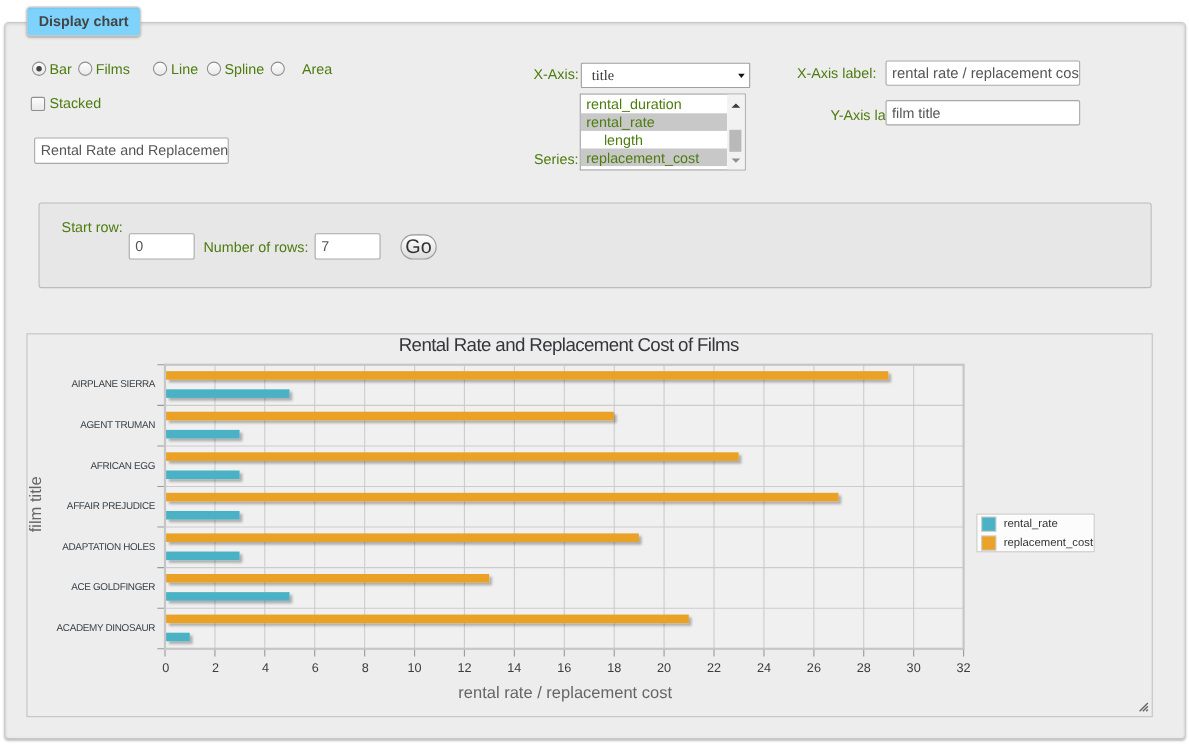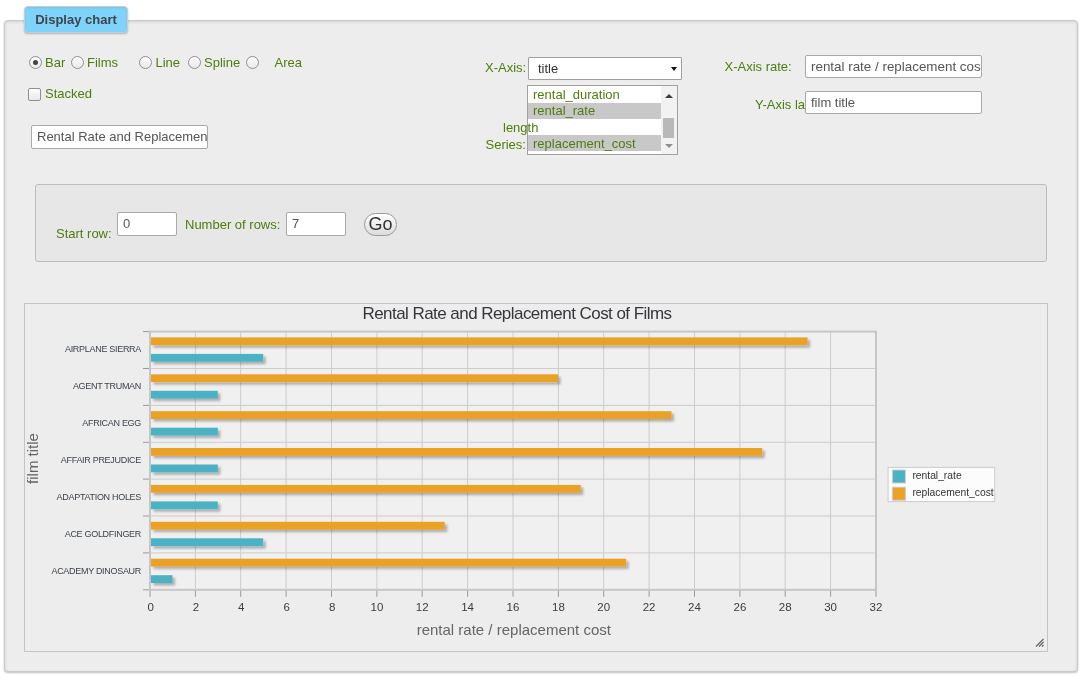--- a/index.html
+++ b/index.html
@@ -37,44 +37,44 @@
   <div class="abs radio" style="left:245.5px;top:56px;"></div>
   <div class="abs lbl" style="left:262.5px;top:56px;margin-left:12px;">Area</div>
 
   <div class="abs checkbox" style="left:28px;top:88px;"></div>
   <div class="abs lbl" style="left:45px;top:87px;">Stacked</div>
 
   <div class="abs tinput" style="left:31px;top:125px;width:177px;height:24px;line-height:22px;">Rental Rate and Replacement Cost of Films</div>
 
   <div class="abs lbl" style="left:485px;top:61px;">X-Axis:</div>
   <div class="abs" style="left:528px;top:57px;width:154px;height:23px;background:#fff;border:1px solid #a0a0a0;border-radius:1px;box-sizing:border-box;"></div>
-  <div class="abs lbl" style="left:538px;top:62px;color:#333;">title</div>
+  <div class="abs lbl" style="left:538px;top:62px;color:#333;font-family:Liberation Serif, serif;">title</div>
   <div class="abs" style="left:670.5px;top:66.5px;width:0;height:0;border-left:3px solid transparent;border-right:3px solid transparent;border-top:4.5px solid #111;"></div>
 
   <div class="abs lbl" style="left:485.5px;top:137.5px;">Series:</div>
   <div class="abs" style="left:527px;top:85px;width:151px;height:70px;background:#fff;border:1px solid #a0a0a0;box-sizing:border-box;"></div>
   <div class="abs" style="left:528px;top:102.9px;width:132.5px;height:16.1px;background:#c8c8c8;"></div>
   <div class="abs" style="left:528px;top:135.1px;width:132.5px;height:16.1px;background:#c8c8c8;"></div>
   <div class="abs lbl" style="left:533px;top:88.3px;">rental_duration</div>
   <div class="abs lbl" style="left:533px;top:104.4px;">rental_rate</div>
-  <div class="abs lbl" style="left:503px;top:120.5px;">length</div>
+  <div class="abs lbl" style="left:549px;top:120.5px;">length</div>
   <div class="abs lbl" style="left:533px;top:136.5px;">replacement_cost</div>
 
   <div class="abs" style="left:660.5px;top:86px;width:16.5px;height:68px;background:#f2f2f2;"></div>
   <div class="abs" style="left:664.5px;top:93.5px;width:0;height:0;border-left:4.25px solid transparent;border-right:4.25px solid transparent;border-bottom:4.5px solid #3c3c3c;"></div>
   <div class="abs" style="left:662.5px;top:118px;width:11.5px;height:19.5px;background:#b9b9b9;"></div>
   <div class="abs" style="left:664.5px;top:143.5px;width:0;height:0;border-left:4.25px solid transparent;border-right:4.25px solid transparent;border-top:4.5px solid #8f8f8f;"></div>
 
-  <div class="abs lbl" style="left:724.5px;top:59.5px;">X-Axis rate:</div>
+  <div class="abs lbl" style="left:724.5px;top:59.5px;">X-Axis label:</div>
   <div class="abs tinput" style="left:805px;top:55px;width:177px;height:23px;line-height:21px;font-size:13.4px;">rental rate / replacement cost</div>
   <div class="abs lbl" style="left:755px;top:97.5px;text-align:center;">Y-Axis label:</div>
   <div class="abs tinput" style="left:805px;top:91px;width:177px;height:23px;line-height:21px;">film title</div>
 
   <div class="abs grayBox"></div>
-  <div class="abs lbl" style="left:56px;top:227px;">Start row:</div>
+  <div class="abs lbl" style="left:56px;top:200px;">Start row:</div>
   <div class="abs tinput" style="left:117px;top:212px;width:60px;height:24px;line-height:22px;">0</div>
   <div class="abs lbl" style="left:185px;top:217.5px;">Number of rows:</div>
   <div class="abs tinput" style="left:286px;top:212px;width:60px;height:24px;line-height:22px;">7</div>
   <div class="abs gobtn">Go</div>
 
   <div class="abs chartBox"></div>
   <svg class="abs" style="left:24px;top:303px;" width="1024" height="349" viewBox="0 0 1024 349">
     <defs>
       <filter id="sh" x="-20%" y="-50%" width="140%" height="250%">
         <feDropShadow dx="2.5" dy="2.5" stdDeviation="1.2" flood-color="#000" flood-opacity="0.28"></feDropShadow>

